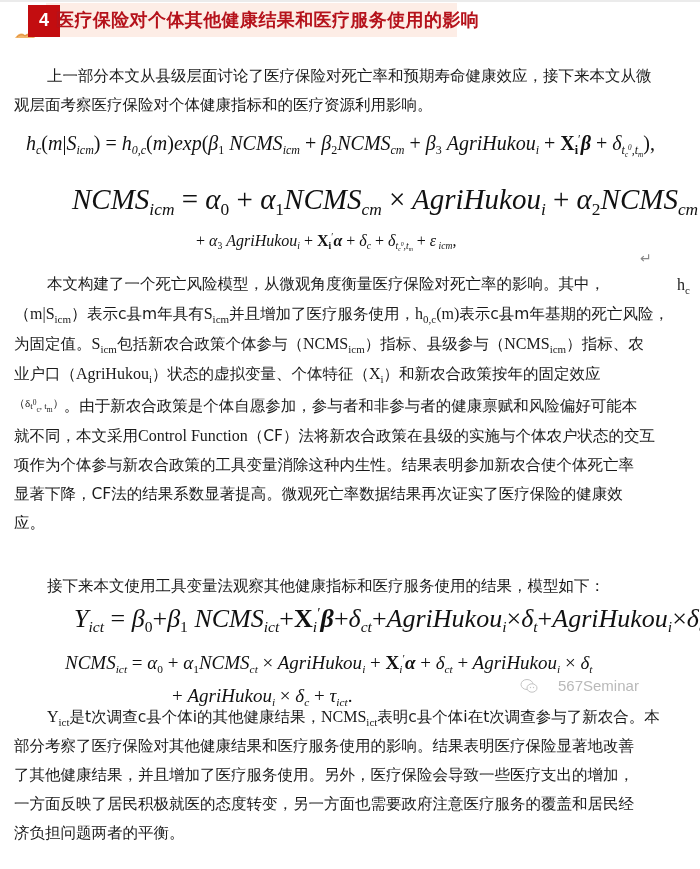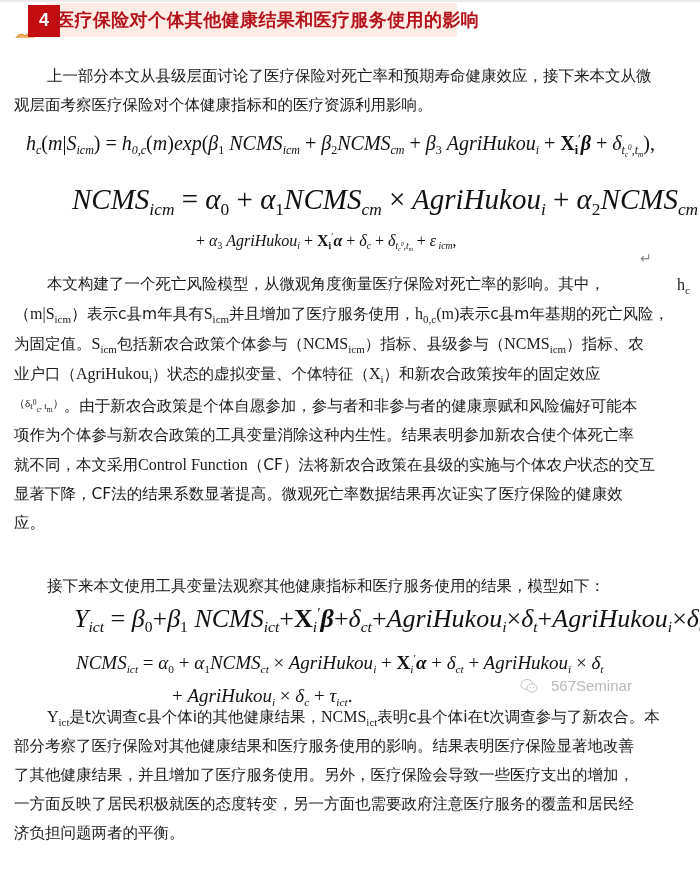--- a/index.html
+++ b/index.html
@@ -21,21 +21,21 @@
   sub.ss { font-size: 9px; vertical-align: -2px; line-height: 0; }
 
   .eq { position: absolute; font-family: "Liberation Serif", serif; font-style: italic; color: #111; white-space: nowrap; }
   .eq .up { font-style: normal; }
   .eq .b { font-weight: bold; font-style: normal; }
   .eq sub { font-size: 0.6em; vertical-align: -0.35em; line-height: 0; }
   .eq sup { font-size: 0.6em; vertical-align: 0.6em; line-height: 0; }
 
   .return-mark { position: absolute; left: 640px; top: 250px; font-size: 14px; color: #888; font-family: "DejaVu Sans", sans-serif; }
 
-  .watermark { position: absolute; left: 520px; top: 677px; display: flex; align-items: center; gap: 13px; color: #b9b9b9; font-family: "Liberation Sans", sans-serif; font-size: 15px; }
+  .watermark { position: absolute; left: 520px; top: 677px; display: flex; align-items: center; gap: 20px; color: #b9b9b9; font-family: "Liberation Sans", sans-serif; font-size: 15px; }
   .wm-icon { width: 18px; height: 16px; }
 </style>
 </head>
 <body>
 
 <div class="topline"></div>
 
 <div class="section-header">
   <div class="header-band"></div>
   <svg class="book-icon" viewBox="0 0 22 12">
@@ -63,35 +63,35 @@
   <span class="up">+ </span>α<sub class="up">3</sub> AgriHukou<sub>i</sub> <span class="up">+</span> <span class="b">X</span><sub class="b">i</sub><sup class="up">′</sup><span class="b" style="font-style:italic">α</span> <span class="up">+</span> δ<sub>c</sub> <span class="up">+</span> δ<sub>t<sub>c</sub><sup>0</sup>,t<sub>m</sub></sub> <span class="up">+</span> ε<sub> icm</sub><span class="up">,</span>
 </div>
 <div class="return-mark">↵</div>
 
 <div class="para" style="top:270px;">
   <div><span class="indent"></span><span>本文构建了一个死亡风险模型，从微观角度衡量医疗保险对死亡率的影响。其中，</span><span style="float:right" class="latin">h<sub class="s">c</sub></span></div>
   <div><span class="latin">（m|S<sub class="s">icm</sub>）</span><span>表示c县m年具有</span><span class="latin">S<sub class="s">icm</sub></span><span>并且增加了医疗服务使用，</span><span class="latin">h<sub class="s">0,c</sub>(m)</span><span>表示c县m年基期的死亡风险，</span></div>
   <div><span>为固定值。</span><span class="latin">S<sub class="s">icm</sub></span><span>包括新农合政策个体参与（</span><span class="latin">NCMS<sub class="s">icm</sub></span><span>）指标、县级参与（</span><span class="latin">NCMS<sub class="s">icm</sub></span><span>）指标、农</span></div>
   <div><span>业户口（</span><span class="latin">AgriHukou<sub class="s">i</sub></span><span>）状态的虚拟变量、个体特征（</span><span class="latin">X<sub class="s">i</sub></span><span>）和新农合政策按年的固定效应</span></div>
   <div><span class="latin" style="font-size:11px; vertical-align:4px;">（δ<sub class="ss">t<sup>0</sup><sub>c</sub>, t<sub>m</sub></sub>）</span><span>。由于新农合政策是个体自愿参加，参与者和非参与者的健康禀赋和风险偏好可能本</span></div>
+  <div><span>就不同，本文采用</span><span class="latin">Control Function</span><span>（CF）法将新农合政策在县级的实施与个体农户状态的交互</span></div>
   <div><span>项作为个体参与新农合政策的工具变量消除这种内生性。结果表明参加新农合使个体死亡率</span></div>
-  <div><span>就不同，本文采用</span><span class="latin">Control Function</span><span>（CF）法将新农合政策在县级的实施与个体农户状态的交互</span></div>
   <div><span>显著下降，CF法的结果系数显著提高。微观死亡率数据结果再次证实了医疗保险的健康效</span></div>
   <div><span>应。</span></div>
 </div>
 
 <div class="para" style="top:572px;">
   <div><span class="indent"></span><span>接下来本文使用工具变量法观察其他健康指标和医疗服务使用的结果，模型如下：</span></div>
 </div>
 
 <div class="eq" style="left:74px; top:604px; font-size:26px;">
   Y<sub>ict</sub> <span class="up">=</span> β<sub class="up">0</sub><span class="up">+</span>β<sub class="up">1</sub> NCMS<sub>ict</sub><span class="up">+</span><span class="b">X</span><sub>i</sub><sup class="up">′</sup><span class="b" style="font-style:italic">β</span><span class="up">+</span>δ<sub>ct</sub><span class="up">+</span>AgriHukou<sub>i</sub><span class="up">×</span>δ<sub>t</sub><span class="up">+</span>AgriHukou<sub>i</sub><span class="up">×</span>δ<sub>c</sub><span class="up">+</span>ϵ<sub>ict</sub><span class="up">,</span>
 </div>
 
-<div class="eq" style="left:76px; top:652px; font-size:19px;">
+<div class="eq" style="left:65px; top:652px; font-size:19px;">
   NCMS<sub>ict</sub> <span class="up">=</span> α<sub class="up">0</sub> <span class="up">+</span> α<sub class="up">1</sub>NCMS<sub>ct</sub> <span class="up">×</span> AgriHukou<sub>i</sub> <span class="up">+</span> <span class="b">X</span><sub>i</sub><sup class="up">′</sup><span class="b" style="font-style:italic">α</span> <span class="up">+</span> δ<sub>ct</sub> <span class="up">+</span> AgriHukou<sub>i</sub> <span class="up">×</span> δ<sub>t</sub>
 </div>
 <div class="eq" style="left:172px; top:685px; font-size:19px;">
   <span class="up">+ </span>AgriHukou<sub>i</sub> <span class="up">×</span> δ<sub>c</sub> <span class="up">+</span> τ<sub>ict</sub><span class="up">.</span>
 </div>
 
 <div class="watermark">
   <svg class="wm-icon" viewBox="0 0 18 16">
     <ellipse cx="7" cy="6.5" rx="6" ry="5" fill="none" stroke="#c4c4c4" stroke-width="1"></ellipse>
     <ellipse cx="12" cy="10" rx="5" ry="4.2" fill="#fff" stroke="#c4c4c4" stroke-width="1"></ellipse>

